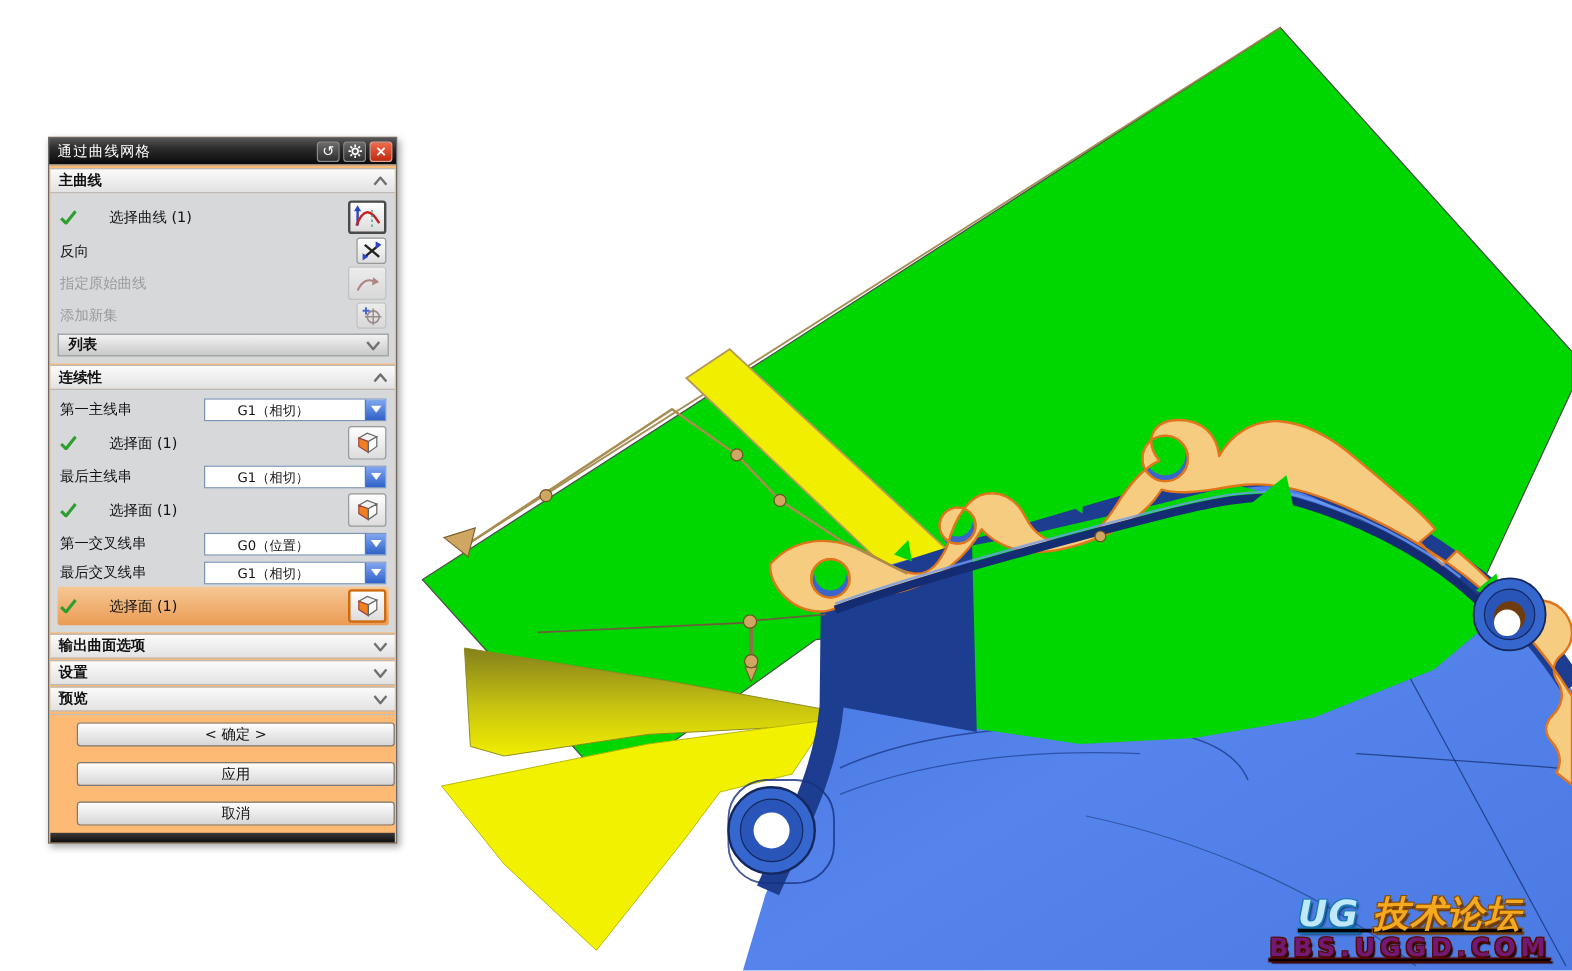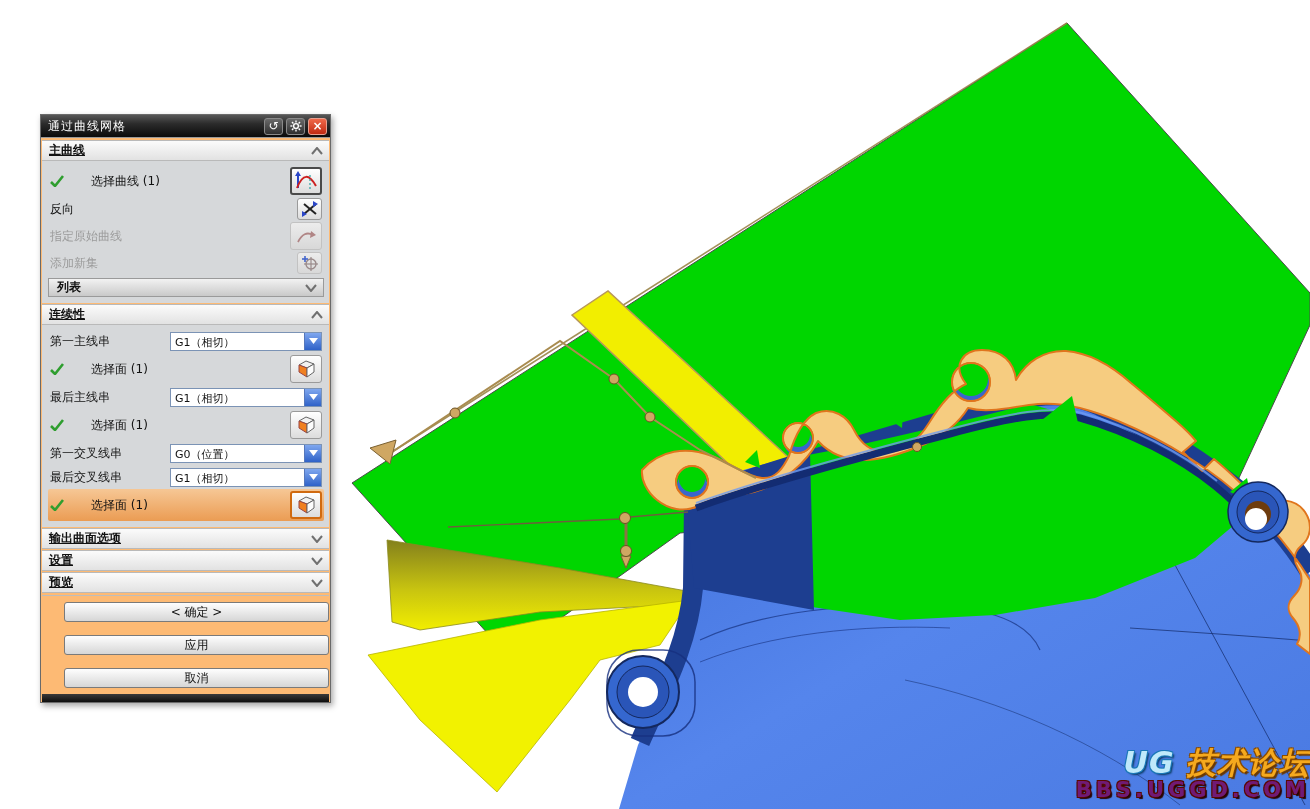--- a/index.html
+++ b/index.html
@@ -5,21 +5,21 @@
   * { margin:0; padding:0; box-sizing:border-box; }
   html,body { width:1310px; height:809px; overflow:hidden; background:#fff;
     font-family:"DejaVu Sans","Liberation Sans",sans-serif; }
   #stage { position:relative; width:1310px; height:809px; background:#fff; }
 
   
   #viewport { position:absolute; inset:0; }
   #viewport svg { display:block; }
 
   
-  .watermark { position:absolute; right:0; bottom:8px; text-align:right; line-height:1.05; pointer-events:none; }
+  .watermark { position:absolute; right:18px; bottom:8px; text-align:center; line-height:1.05; pointer-events:none;text-decoration:underline; }
   .wm-row1 { font-size:30px; font-weight:bold; font-style:italic; letter-spacing:1px; }
   .wm-logo { color:#bfe9fa; text-shadow:-1px -1px 0 #1a78b8, 1px -1px 0 #1a78b8, -1px 1px 0 #1a78b8, 1px 1px 0 #1a78b8, 2px 2px 2px #0a3a60; }
   .wm-site { color:#f5a91e; text-shadow:-1px -1px 0 #8a4c00, 1px -1px 0 #8a4c00, -1px 1px 0 #8a4c00, 2px 2px 1px #6a3800; }
   .wm-row2 { font-size:21px; font-weight:bold; letter-spacing:4px; color:#701a75;
     text-shadow:-1px -1px 0 #5a0800, 1px -1px 0 #5a0800, -1px 1px 0 #5a0800, 2px 2px 1px #2a0400; }
 
   
   .dialog { position:absolute; left:40px; top:114px; width:291px; background:#fdba74;
     border:1px solid #6a6a6a; box-shadow:2px 3px 6px rgba(0,0,0,.35); font-size:12px; color:#111; }
   .titlebar { height:22px; background:linear-gradient(#565656,#2b2b2b 40%,#0a0a0a);
@@ -27,42 +27,42 @@
   .titlebar .t-text { color:#fff; flex:1; font-size:12px; letter-spacing:1px; }
   .tb-btn { width:19px; height:17px; margin-left:3px; border:1px solid #8a8a8a; border-radius:3px;
     background:linear-gradient(#6a6a6a,#2f2f2f); color:#fff; display:flex; align-items:center; justify-content:center;
     font-size:12px; line-height:1; cursor:pointer; }
   .tb-btn.close { background:linear-gradient(#f0694a,#c02a12); border-color:#e8a090; font-weight:bold; }
 
   .dlg-body { border-top:1px solid #9a9a9a; padding:1px 1px 0 1px; }
   .sec-header { height:21px; background:linear-gradient(#fbfbfb,#e2e2e2); border:1px solid #b9b9b9;
     border-left:none; border-right:none; display:flex; align-items:center; padding:0 4px 0 7px;
     font-weight:bold; cursor:pointer; margin-top:1px; }
-  .sec-header .hdr-label { flex:1;text-decoration:underline; }
+  .sec-header .hdr-label { flex:1; }
   .chev { width:16px; height:12px; display:flex; align-items:center; justify-content:center; }
   .group { background:#d6d8da; padding:4px 5px 6px 6px; }
 
   .row { display:flex; align-items:center; min-height:24px; padding:1px 2px;gap:25px; }
   .row .lbl { flex:1; }
   .row.disabled .lbl { color:#9b9b9b; }
   .check-mark { width:16px; display:flex; align-items:center; }
   .icon-btn { width:32px; height:28px; border:1px solid #9a9a9a; border-radius:3px;
     background:linear-gradient(#ffffff,#dcdcdc); display:flex; align-items:center; justify-content:center; cursor:pointer; }
   .icon-btn.active { border:2px solid #4a4a4a; }
   .icon-btn.small { width:25px; height:22px; }
   .icon-btn.ghost { border-color:#c2c2c2; background:linear-gradient(#ececec,#d8d8d8); }
   .icon-btn.hl { border:2px solid #d06a10; }
 
   .listbar { height:19px; margin-top:3px; border:1px solid #9a9a9a;
     background:linear-gradient(#f2f2f2,#c9c9c9); display:flex; align-items:center; padding:0 4px 0 8px;
     font-weight:bold; cursor:pointer;justify-content:flex-end; }
   .listbar .lbl { flex:1; }
 
   .dropdown { width:152px; height:19px; border:1px solid #7b93b5; background:#fff; display:flex; cursor:pointer; }
-  .dd-value { flex:1; font-size:11px; padding:2px 0 0 4px; white-space:nowrap; overflow:hidden; }
+  .dd-value { flex:1; font-size:11px; padding:2px 0 0 15px; white-space:nowrap; overflow:hidden;margin-left:12px; }
   .dd-btn { width:17px; background:linear-gradient(#7fa7ef,#2f62c8); border-left:1px solid #5577bb;
     display:flex; align-items:center; justify-content:center; }
 
   .row.hl-row { background:linear-gradient(#f6c795,#eb9c53); border-radius:2px; }
 
   .checkbox { width:13px; height:13px; border:1px solid #6f6f6f; background:#fff; margin-right:5px; cursor:pointer; }
 
   .btn-row { display:flex; justify-content:center; gap:13px; padding:6px 0 6px 22px; border-top:1px solid #bdbdbd; margin-top:2px;flex-direction:column; }
   .pushbtn { min-width:56px; height:20px; padding:0 8px; border:1px solid #7a7a7a; border-radius:3px;
     background:linear-gradient(#fefefe,#d6d6d6); font-size:12px; display:flex; align-items:center; justify-content:center; cursor:pointer; }

